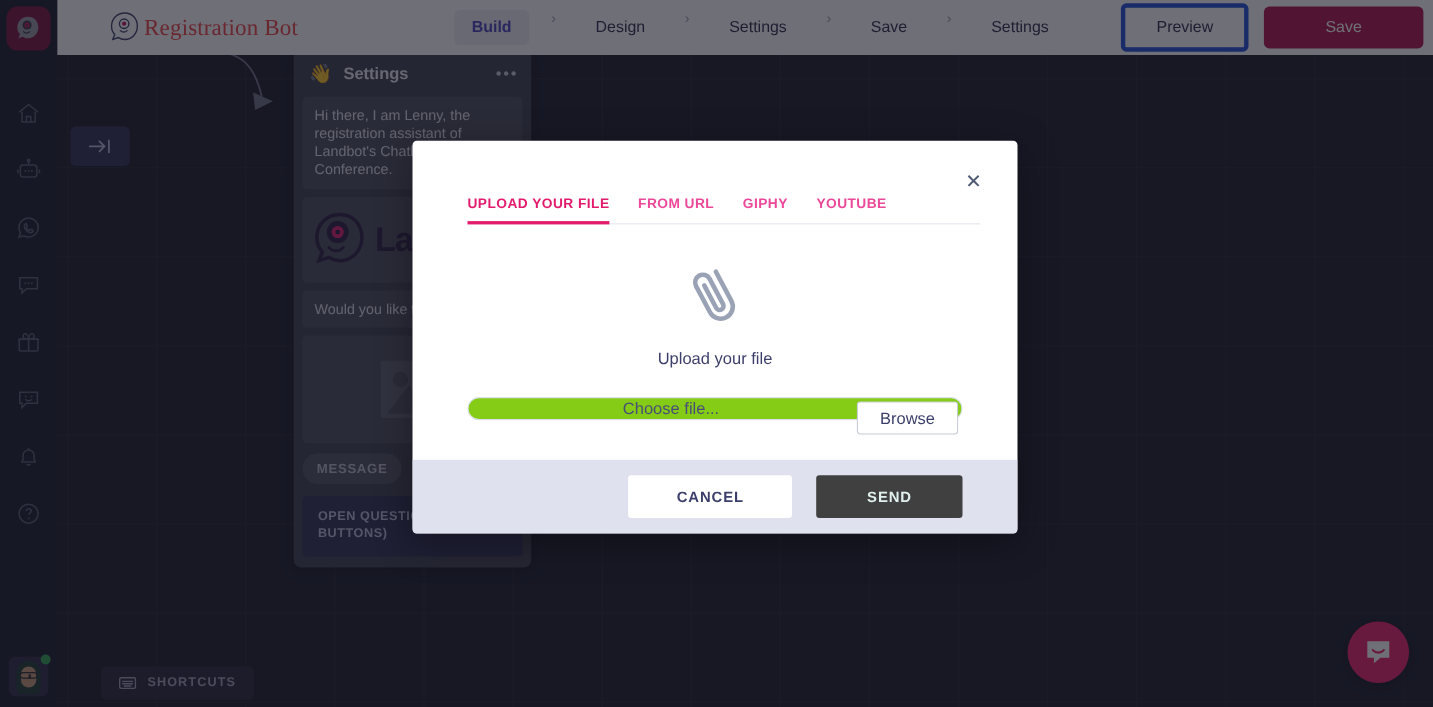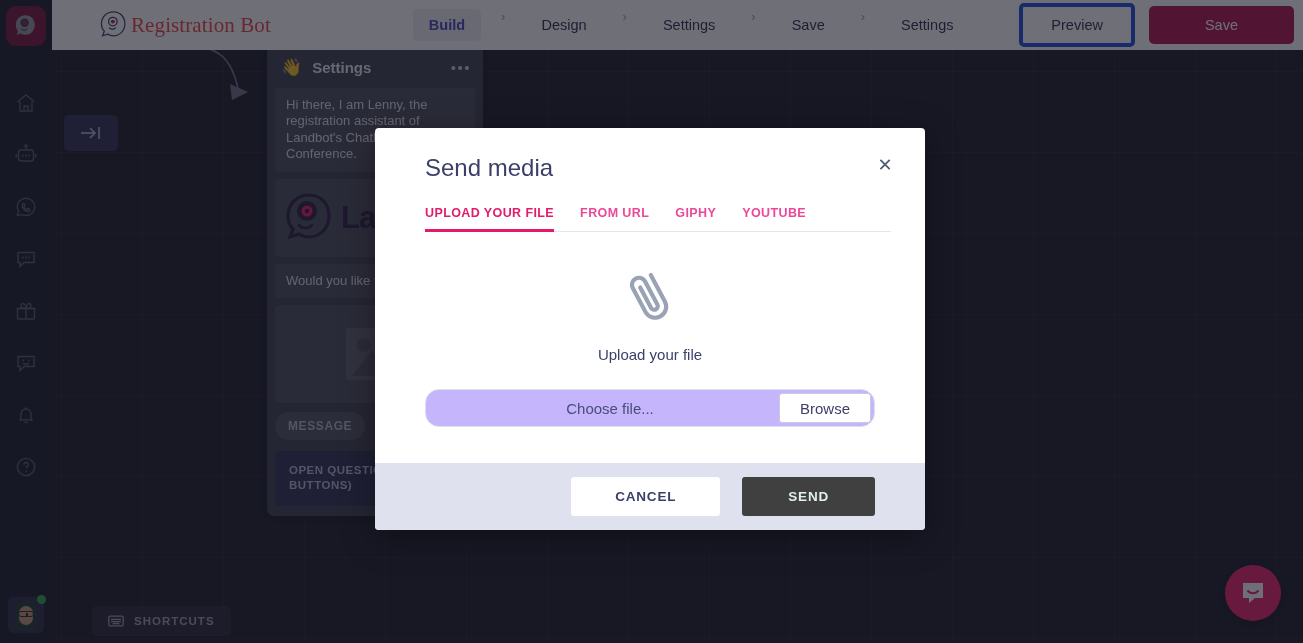--- a/index.html
+++ b/index.html
@@ -176,22 +176,22 @@
     border-bottom: 3px solid transparent; margin-bottom: -1px;
   }
   .m-tab.on { color: #e31b6d; border-bottom-color: #e31b6d; }
 
   .m-body { padding: 32px 50px 36px 50px; }
   .clip-wrap { display: flex; justify-content: center; }
   .up-label {
     text-align: center; margin-top: 16px; font-size: 15px; color: #3b3f69;
   }
   .file-row {
-    margin-top: 26px; height: 38px; border: 1px solid #dcdfe9; border-radius: 14px;
-    display: flex; align-items: center; background: #c4b5fd; position: relative;
+    margin-top: 26px; height: 21px; border: 1px solid #dcdfe9; border-radius: 14px;
+    display: flex; align-items: center; background: #84cc16; position: relative;
   }
   .file-text {
     flex: 1; text-align: center; font-size: 15px; color: #4a4e77;
     padding-right: 80px;
   }
   .browse-btn {
     position: absolute; right: 3px; top: 3px; height: 30px;
     border: 1px solid #c8ccda; border-radius: 3px; background: #fff;
     font-size: 15px; color: #3b3f69; padding: 0 20px; cursor: pointer;
     font-family: "Liberation Sans", sans-serif;
@@ -398,21 +398,20 @@
     <div class="topbar-right">
       <button class="btn-preview">Preview</button>
       <button class="btn-save">Save</button>
     </div>
   </div>
 
   <div class="overlay"></div>
 
   <div class="modal">
     <div class="m-head">
-      <div class="m-title">Send media</div>
       <div class="m-close">✕</div>
     </div>
 
     <div class="m-tabs">
       <div class="m-tab on">UPLOAD YOUR FILE</div>
       <div class="m-tab">FROM URL</div>
       <div class="m-tab">GIPHY</div>
       <div class="m-tab">YOUTUBE</div>
     </div>
 

